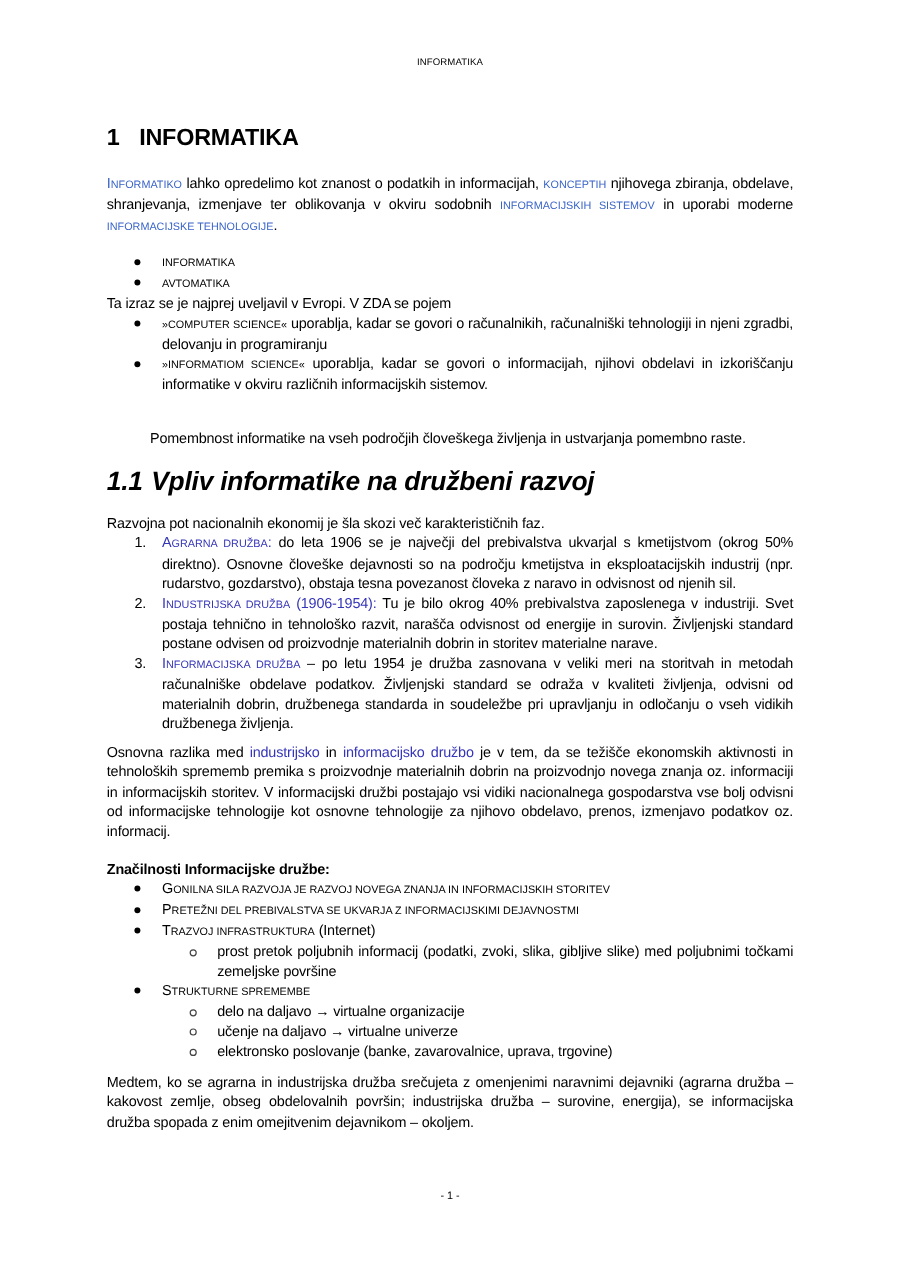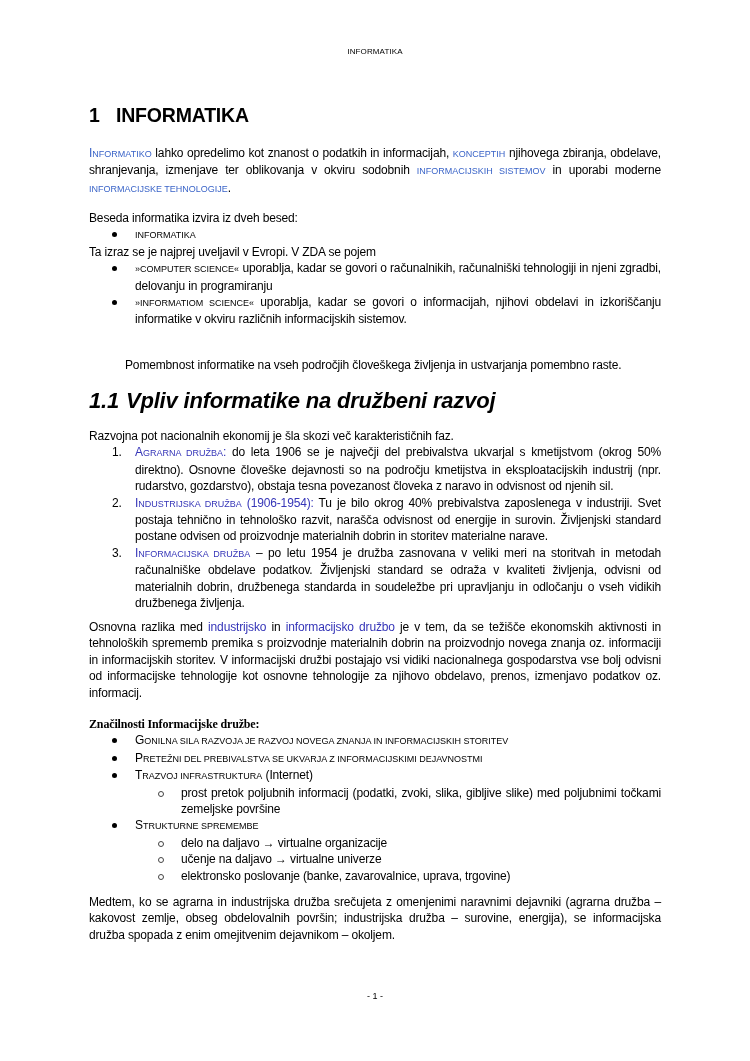--- a/index.html
+++ b/index.html
@@ -54,23 +54,23 @@
 
 <div class="content">
 
   <div class="h1">
     <span class="num">1</span><span>INFORMATIKA</span>
   </div>
 
   <p class="para" style="top:145px;margin:0;"><span class="sc link1"><span class="cap">I</span><span>NFORMATIKO</span></span><span> lahko opredelimo kot znanost o podatkih in informacijah, </span><span class="sc link1">KONCEPTIH</span><span> njihovega zbiranja, obdelave, shranjevanja, izmenjave ter oblikovanja v okviru sodobnih </span><span class="sc link1">INFORMACIJSKIH SISTEMOV</span><span> in uporabi moderne </span><span class="sc link1">INFORMACIJSKE TEHNOLOGIJE</span><span>.</span></p>
 
   <div class="para" style="top:210px;">
-    <div>Beseda informatika izvira iz dveh besed:</div>
     <ul>
       <li class="bul-item"><span class="sc">INFORMATIKA</span></li>
+      <li class="bul-item"><span class="sc">AVTOMATIKA</span></li>
     </ul>
     <div>Ta izraz se je najprej uveljavil v Evropi. V ZDA se pojem</div>
     <ul>
       <li class="bul-item"><span class="sc">»COMPUTER SCIENCE«</span><span> uporablja, kadar se govori o računalnikih, računalniški tehnologiji in njeni zgradbi, delovanju in programiranju</span></li>
       <li class="bul-item"><span class="sc">»INFORMATIOM SCIENCE«</span><span> uporablja, kadar se govori o informacijah, njihovi obdelavi in izkoriščanju informatike v okviru različnih informacijskih sistemov.</span></li>
     </ul>
   </div>
 
   <div class="para" style="top:357px;margin-left:36px;">Pomembnost informatike na vseh področjih človeškega življenja in ustvarjanja pomembno raste.</div>
 
@@ -83,21 +83,21 @@
     <ol>
       <li class="num-item"><span class="n">1.</span><span class="sc link2"><span class="cap">A</span><span>GRARNA DRUŽBA</span></span><span class="link2">:</span><span> do leta 1906 se je največji del prebivalstva ukvarjal s kmetijstvom (okrog 50% direktno). Osnovne človeške dejavnosti so na področju kmetijstva in eksploatacijskih industrij (npr. rudarstvo, gozdarstvo), obstaja tesna povezanost človeka z naravo in odvisnost od njenih sil.</span></li>
       <li class="num-item"><span class="n">2.</span><span class="sc link2"><span class="cap">I</span><span>NDUSTRIJSKA DRUŽBA</span></span><span class="link2"> (1906-1954):</span><span> Tu je bilo okrog 40% prebivalstva zaposlenega v industriji. Svet postaja tehnično in tehnološko razvit, narašča odvisnost od energije in surovin. Življenjski standard postane odvisen od proizvodnje materialnih dobrin in storitev materialne narave.</span></li>
       <li class="num-item"><span class="n">3.</span><span class="sc link2"><span class="cap">I</span><span>NFORMACIJSKA DRUŽBA</span></span><span class="link2"></span><span> – po letu 1954 je družba zasnovana v veliki meri na storitvah in metodah računalniške obdelave podatkov. Življenjski standard se odraža v kvaliteti življenja, odvisni od materialnih dobrin, družbenega standarda in soudeležbe pri upravljanju in odločanju o vseh vidikih družbenega življenja.</span></li>
     </ol>
   </div>
 
   <p class="para" style="top:619px;margin:0;"><span>Osnovna razlika med </span><span class="link2">industrijsko</span><span> in </span><span class="link2">informacijsko družbo</span><span> je v tem, da se težišče ekonomskih aktivnosti in tehnoloških sprememb premika s proizvodnje materialnih dobrin na proizvodnjo novega znanja oz. informaciji in informacijskih storitev. V informacijski družbi postajajo vsi vidiki nacionalnega gospodarstva vse bolj odvisni od informacijske tehnologije kot osnovne tehnologije za njihovo obdelavo, prenos, izmenjavo podatkov oz. informacij.</span></p>
 
   <div class="para" style="top:716px;">
-    <div style="font-weight:bold;font-family:Liberation Serif, serif;">Značilnosti Informacijske družbe:</div>
+    <div style="font-weight:bold;">Značilnosti Informacijske družbe:</div>
     <ul>
       <li class="bul-item"><span class="sc"><span class="cap">G</span><span>ONILNA SILA RAZVOJA JE RAZVOJ NOVEGA ZNANJA IN INFORMACIJSKIH STORITEV</span></span></li>
       <li class="bul-item"><span class="sc"><span class="cap">P</span><span>RETEŽNI DEL PREBIVALSTVA SE UKVARJA Z INFORMACIJSKIMI DEJAVNOSTMI</span></span></li>
       <li class="bul-item"><span class="sc"><span class="cap">T</span><span>RAZVOJ INFRASTRUKTURA</span></span><span> (Internet)</span>
         <ul style="margin-left:-46px;">
           <li class="sub-item">prost pretok poljubnih informacij (podatki, zvoki, slika, gibljive slike) med poljubnimi točkami zemeljske površine</li>
         </ul>
       </li>
       <li class="bul-item"><span class="sc"><span class="cap">S</span><span>TRUKTURNE SPREMEMBE</span></span>
         <ul style="margin-left:-46px;">

